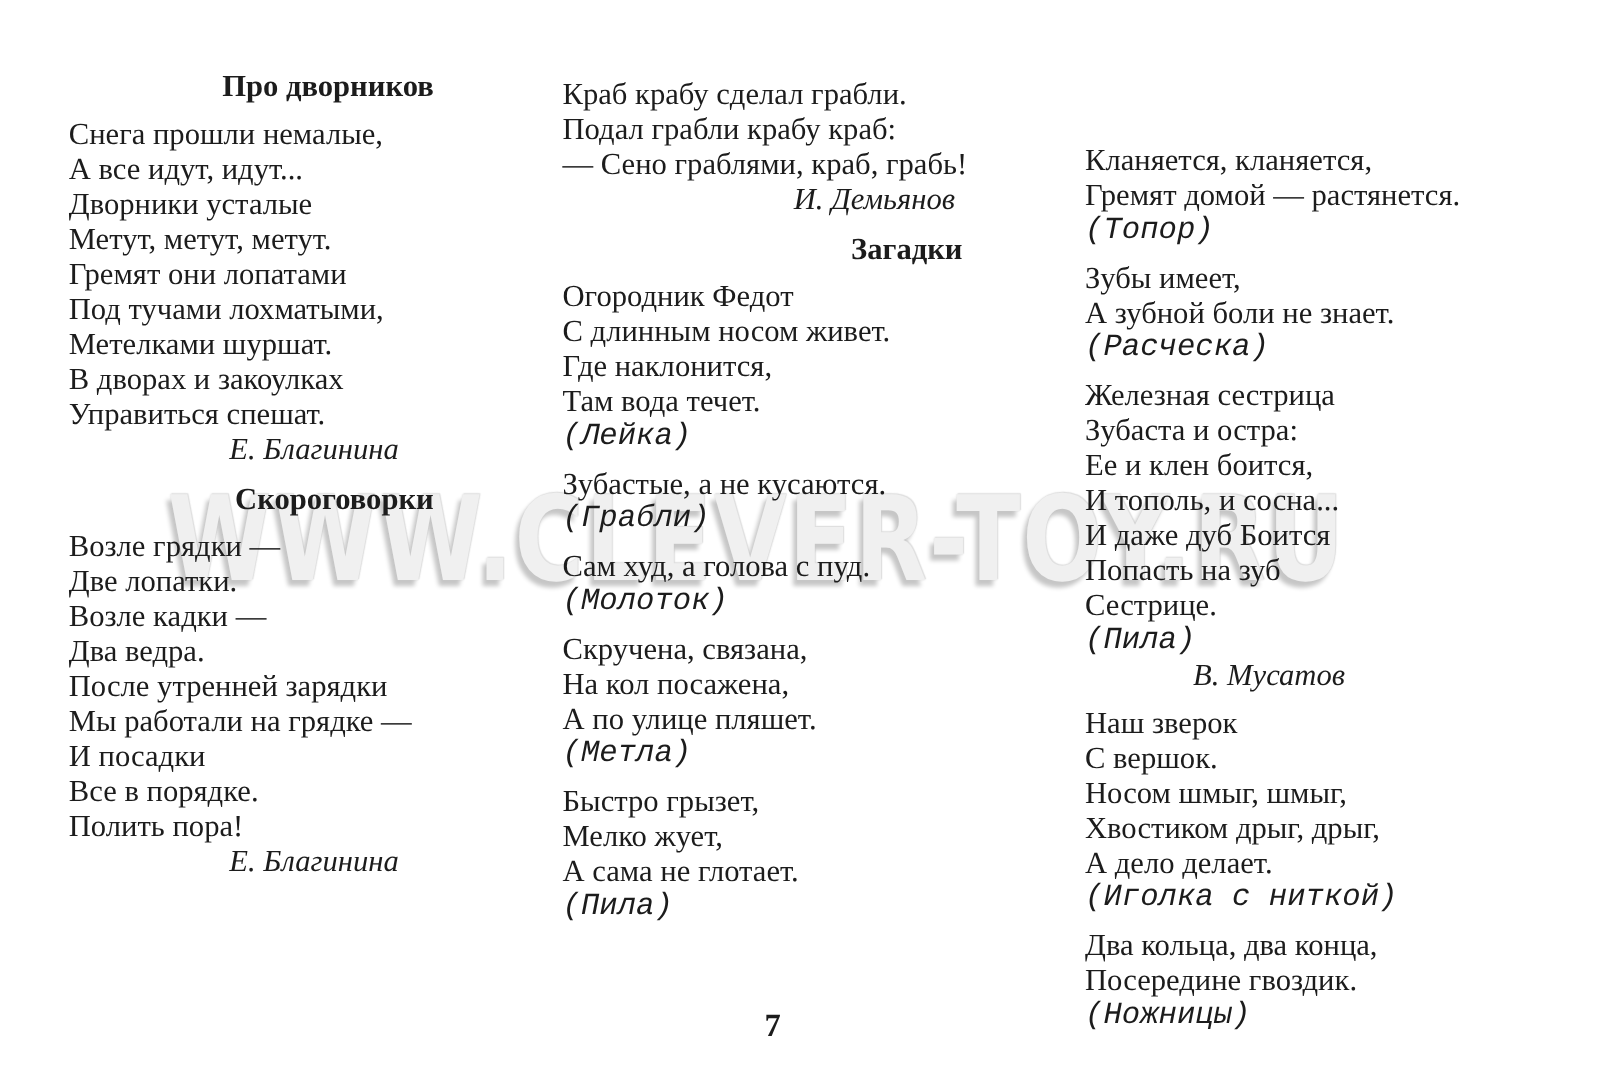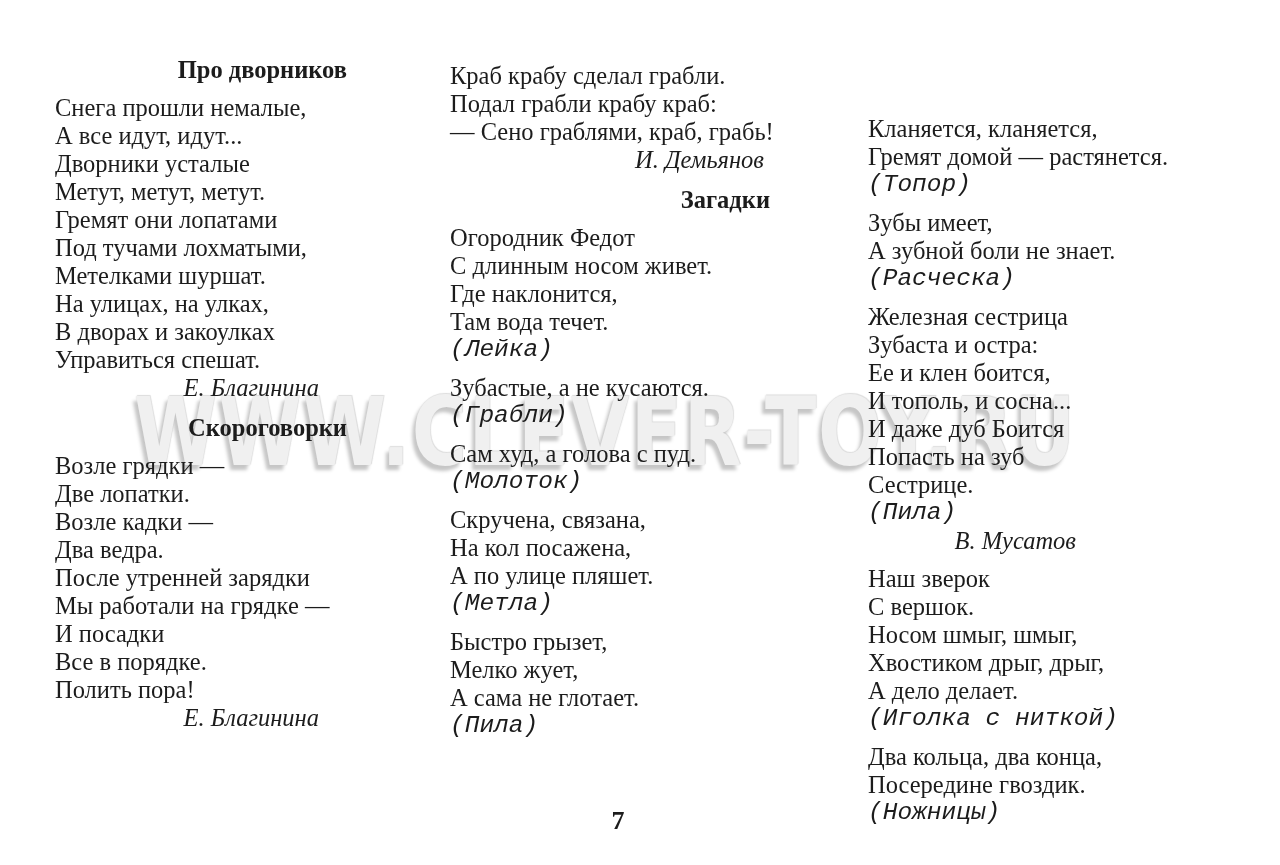--- a/index.html
+++ b/index.html
@@ -54,21 +54,20 @@
   <div class="col col1">
       <div class="block title">Про дворников</div>
       <div class="block lines">
         <div class="line">Снега прошли немалые,</div>
         <div class="line">А все идут, идут...</div>
         <div class="line">Дворники усталые</div>
         <div class="line">Метут, метут, метут.</div>
         <div class="line">Гремят они лопатами</div>
         <div class="line">Под тучами лохматыми,</div>
         <div class="line">Метелками шуршат.</div>
-        <div class="line">На улицах, на улках,</div>
         <div class="line">В дворах и закоулках</div>
         <div class="line">Управиться спешат.</div>
       </div>
       <div class="block author">Е. Благинина</div>
       <div class="block title">Скороговорки</div>
       <div class="block lines">
         <div class="line">Возле грядки —</div>
         <div class="line">Две лопатки.</div>
         <div class="line">Возле кадки —</div>
         <div class="line">Два ведра.</div>

